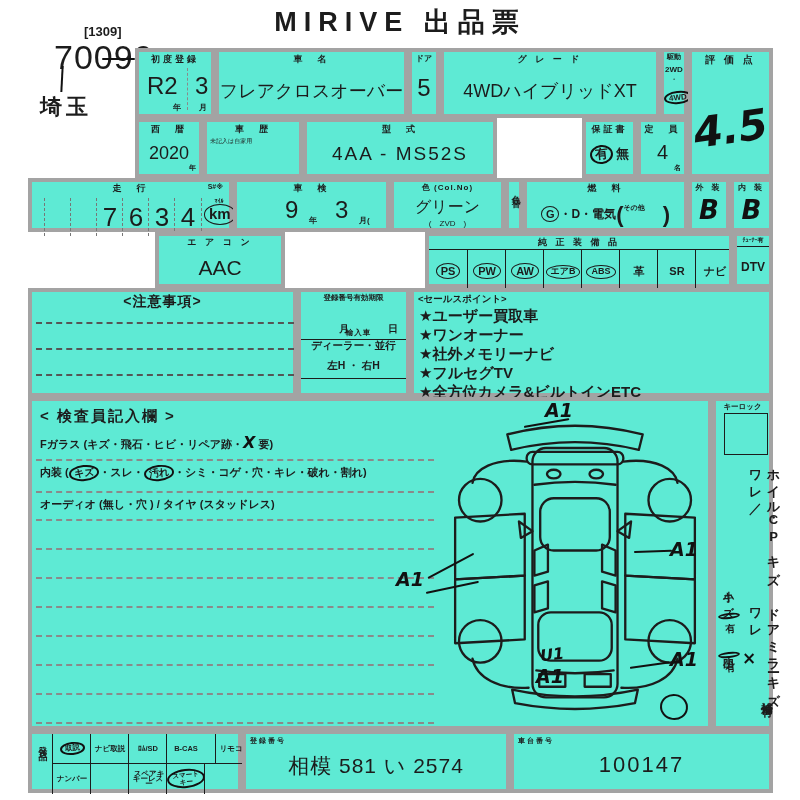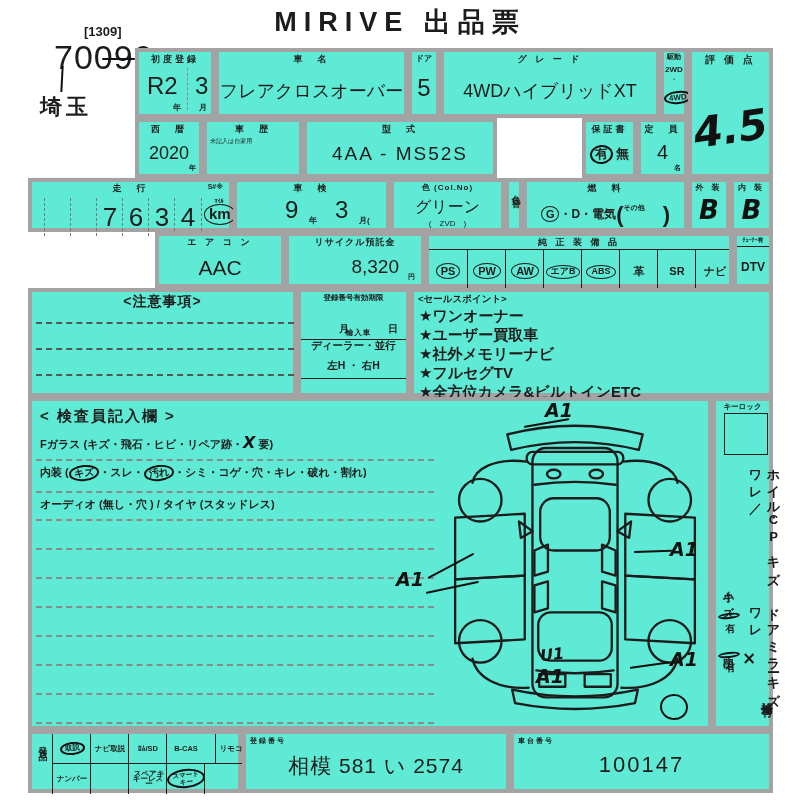--- a/index.html
+++ b/index.html
@@ -149,25 +149,20 @@
   </div>
   <div class="cell" style="left:730px;top:178px;width:43px;height:54px;">
     <div class="hd" style="font-size:8px;margin-top:1px;">内 装</div>
     <div class="ctr hand" style="font-size:26px;margin-top:2px;">B</div>
   </div>
 
   <div class="cell" style="left:155px;top:232px;width:130px;height:56px;">
     <div class="hd" style="font-size:9px;margin-top:1px;">エ ア コ ン</div>
     <div class="ctr" style="font-size:21px;margin-top:8px;">AAC</div>
   </div>
-  <div class="cell" style="left:285px;top:232px;width:140px;height:56px;">
-    <div class="hd" style="font-size:9px;margin-top:1px;letter-spacing:1px;">リサイクル預託金</div>
-    <div style="font-size:19px;margin-top:8px;text-align:right;padding-right:22px;">8,320</div>
-    <div class="abs" style="right:6px;bottom:2px;font-size:7px;font-weight:700;">円</div>
-  </div>
 
   <div class="cell" style="left:425px;top:232px;width:308px;height:56px;">
     <div class="hd" style="font-size:9px;margin-top:1px;border-bottom:1.5px solid #1c1c1c;padding-bottom:1px;">純 正 装 備 品</div>
     <div class="eq" style="left:0;width:38px;border-left:none;"><span class="oval">PS</span></div>
     <div class="eq" style="left:38px;width:38px;"><span class="oval">PW</span></div>
     <div class="eq" style="left:76px;width:38px;"><span class="oval">AW</span></div>
     <div class="eq" style="left:114px;width:38px;font-size:9px;"><span class="oval">エアB</span></div>
     <div class="eq" style="left:152px;width:38px;font-size:9px;"><span class="oval">ABS</span></div>
     <div class="eq" style="left:190px;width:38px;">革</div>
     <div class="eq" style="left:228px;width:38px;">SR</div>
@@ -192,22 +187,22 @@
     <div class="abs" style="right:8px;top:30px;font-size:10px;font-weight:700;">日</div>
     <div class="abs" style="left:0;top:47px;width:100%;height:0;border-top:1.5px solid #1c1c1c;"></div>
     <div class="hd" style="font-size:7.5px;margin-top:26px;letter-spacing:1px;padding-left:10px;">輸入車</div>
     <div class="ctr" style="font-size:10.5px;font-weight:600;margin-top:2px;">ディーラー・並行</div>
     <div class="abs" style="left:0;top:86px;width:100%;height:0;border-top:1.5px solid #1c1c1c;"></div>
     <div class="ctr" style="font-size:10.5px;font-weight:600;margin-top:6px;">左H ・ 右H</div>
   </div>
 
   <div class="cell" style="left:410px;top:288px;width:363px;height:109px;">
     <div style="font-size:9.5px;font-weight:700;margin:1px 0 0 4px;">&lt;セールスポイント&gt;</div>
+    <div style="font-size:15px;font-weight:700;margin-left:5px;line-height:19px;">★ユーザー買取車</div>
     <div style="font-size:15px;font-weight:700;margin-left:5px;line-height:19px;">★ワンオーナー</div>
-    <div style="font-size:15px;font-weight:700;margin-left:5px;line-height:19px;">★ユーザー買取車</div>
     <div style="font-size:15px;font-weight:700;margin-left:5px;line-height:19px;">★社外メモリーナビ</div>
     <div style="font-size:15px;font-weight:700;margin-left:5px;line-height:19px;">★フルセグTV</div>
     <div style="font-size:15px;font-weight:700;margin-left:5px;line-height:19px;">★全方位カメラ&amp;ビルトインETC</div>
   </div>
 
   <div class="cell" style="left:28px;top:397px;width:684px;height:333px;">
     <div style="font-size:15px;font-weight:700;margin:6px 0 0 8px;letter-spacing:2px;">&lt; 検査員記入欄 &gt;</div>
     <div class="abs" style="left:8px;top:32px;font-size:11px;font-weight:700;">
       <span>Fガラス (キズ・飛石・ヒビ・リペア跡・</span><span class="hand" style="font-size:16px;">X</span> <span>要)</span>
     </div>

